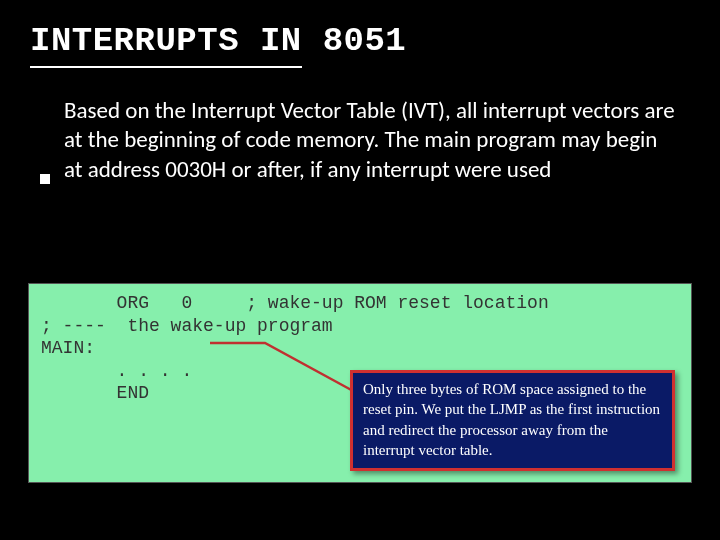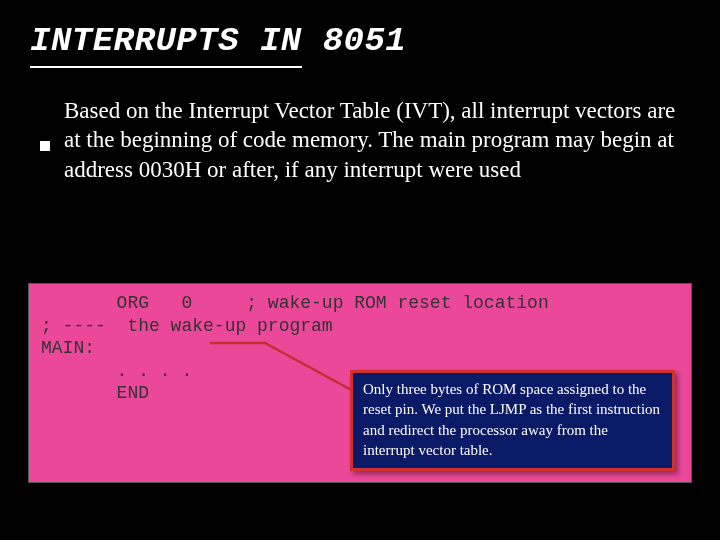--- a/index.html
+++ b/index.html
@@ -12,54 +12,52 @@
     overflow: hidden;
     position: relative;
   }
   .title {
     font-family: Consolas, "Courier New", monospace;
     font-size: 34px;
     font-weight: bold;
     color: #fff;
     padding: 22px 0 6px 30px;
     letter-spacing: 0.5px;
-    font-style: italic;
   }
   .underline {
     height: 2px;
     background: #fff;
     margin: 0 600px 0 30px;
     width: 272px;
   }
   .body-text {
     padding: 28px 40px 0 40px;
   }
   .bullet-row {
     display: flex;
-    align-items: center;
-    font-family: Liberation Serif, serif;
+    align-items: flex-end;
   }
   .bullet {
     width: 10px;
     height: 10px;
     background: #fff;
     margin: 11px 14px 0 0;
     flex: 0 0 auto;
   }
   .para {
     font-size: 23px;
     line-height: 1.28;
     color: #fff;
   }
   .code-panel {
     position: absolute;
     left: 28px;
     top: 283px;
     right: 28px;
-    background: #ec4899;
+    background: #86efac;
     border: 1px solid #555;
     padding: 8px 12px 10px 12px;
     font-family: "Courier New", monospace;
     font-size: 18px;
     line-height: 1.25;
     color: #333;
     height: 200px;
   }
   .code-panel pre {
     font-family: "Courier New", monospace;

